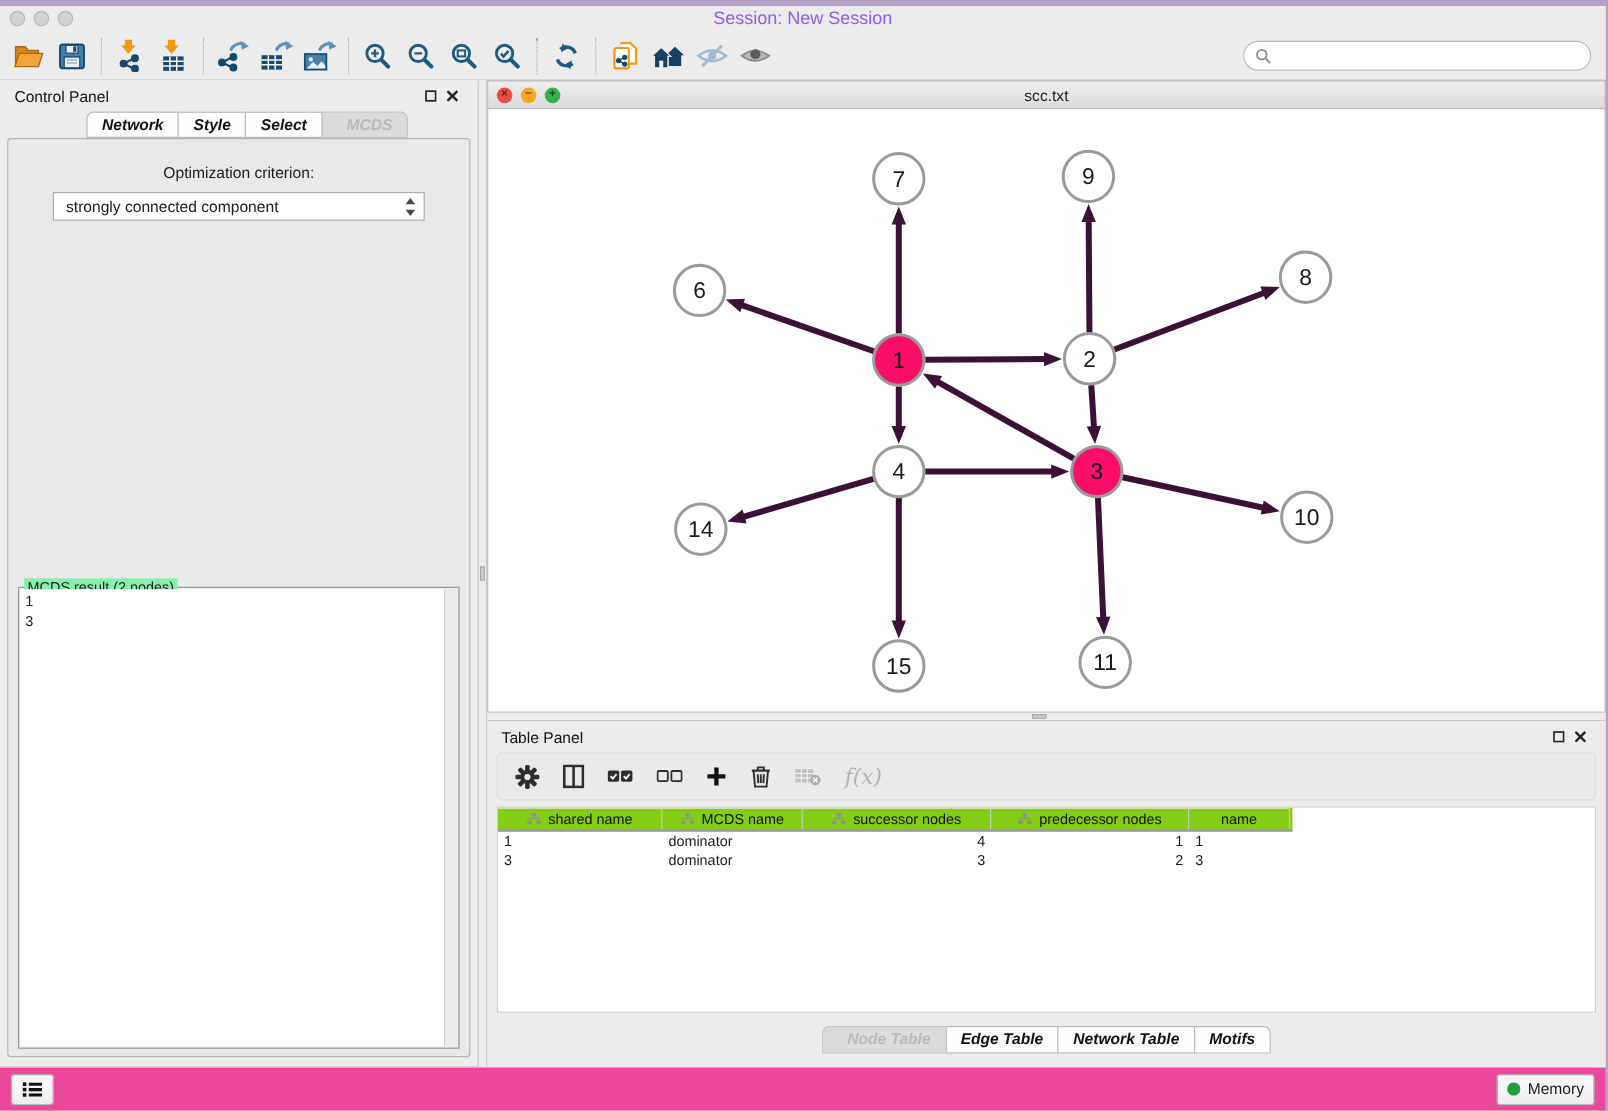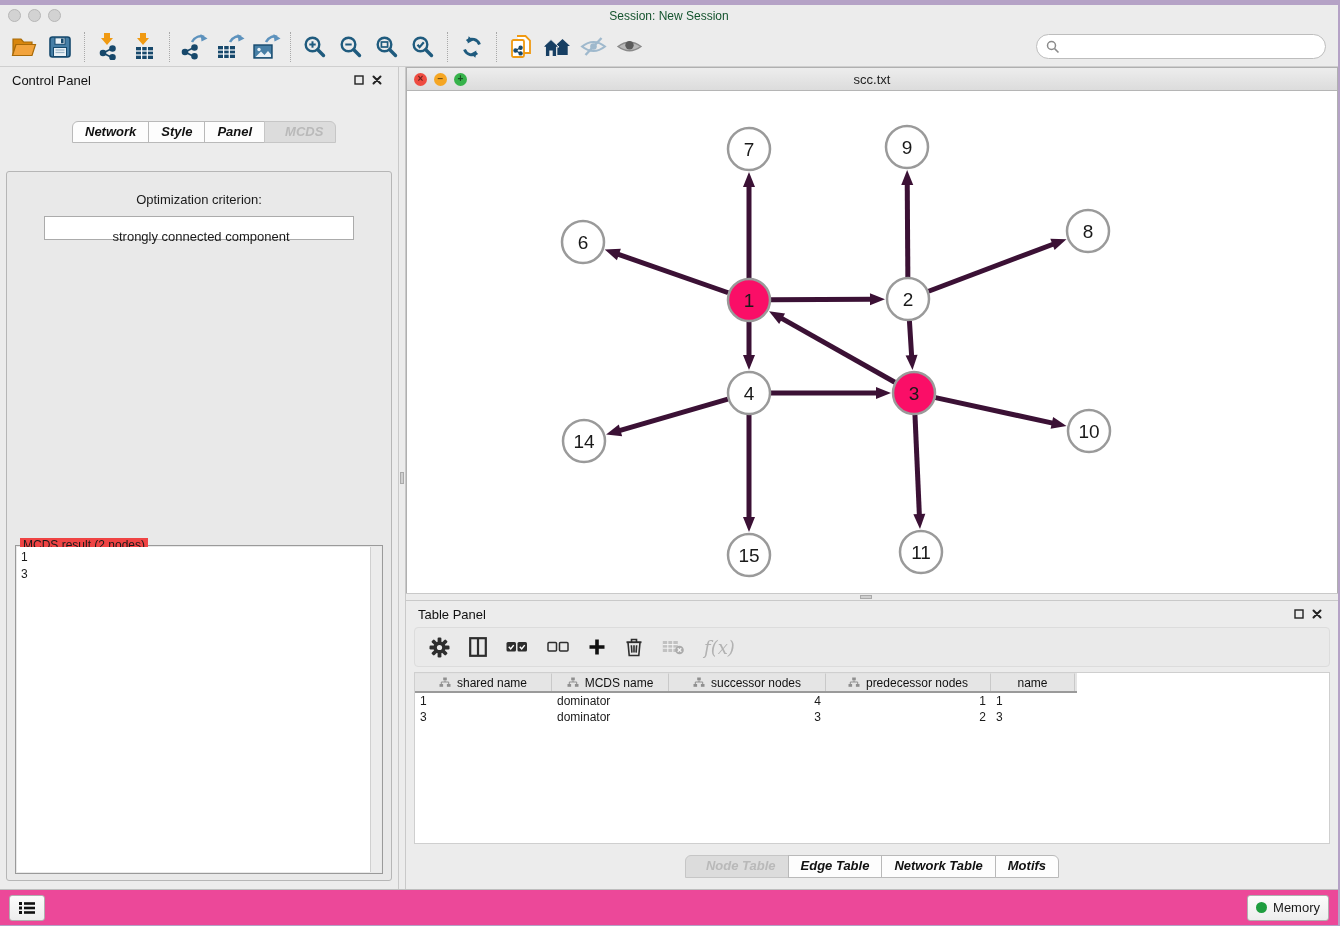--- a/index.html
+++ b/index.html
@@ -5,51 +5,51 @@
   * { margin:0; padding:0; box-sizing:border-box; }
   html,body { width:1340px; height:926px; overflow:hidden; }
   body { background:#b5a2c6; font-family:"Liberation Sans", sans-serif; color:#1a1a1a; }
 
   .app { position:absolute; top:5px; left:0; right:2px; bottom:1px; background:#ececec; display:flex; flex-direction:column; }
 
   
   .titlebar { height:22px; position:relative; background:#ececec; }
   .traffic { position:absolute; left:8px; top:4px; display:flex; gap:7px; }
   .tl-dot { width:13px; height:13px; border-radius:50%; background:#d2d2d2; border:1px solid #b7b7b7; }
-  .win-title { text-align:center; font-size:12px; line-height:22px; color:#14532d; }
+  .win-title { text-align:center; font-size:15px; line-height:22px; color:#8b5cf6; }
 
   
   .toolbar { height:40px; display:flex; align-items:center; padding:0 6px; border-bottom:1px solid #cfcfcf; background:#ececec; }
   .tbtn { width:36px; height:32px; display:flex; align-items:center; justify-content:center; cursor:default; }
   .tsep { height:30px; border-left:1px dotted #a9a9a9; margin:0 6px; }
   .search-field { margin-left:auto; margin-right:6px; width:290px; height:25px; border:1px solid #bdbdbd; border-radius:13px; background:#fff; display:flex; align-items:center; padding:0 9px; gap:5px; }
   .search-input { border:none; outline:none; flex:1; font-size:13px; background:transparent; font-family:"Liberation Sans",sans-serif; }
 
   
   .main { flex:1; display:flex; min-height:0; }
 
   
-  .control-panel { width:398px; display:flex; flex-direction:column; background:#ececec;gap:28px; }
+  .control-panel { width:398px; display:flex; flex-direction:column; background:#ececec; }
   .panel-header { height:26px; display:flex; align-items:center; padding:0 12px; font-size:13px; color:#111; }
   .panel-header .spacer { flex:1; }
   .ph-btn { width:18px; height:18px; display:flex; align-items:center; justify-content:center; }
   .cp-tabs { display:flex; margin-left:72px; height:22px; }
   .tabs-row { display:flex; }
   .tab { font-size:13px; font-weight:bold; background:#fdfdfd; border:1px solid #b9b9b9; padding:2px 12px 3px; margin-left:-1px; color:#111; line-height:16px; white-space:nowrap;font-style:italic; }
   .tab:first-child { border-radius:6px 0 0 0; margin-left:0; }
   .tab:last-child { border-radius:0 6px 0 0; }
   .tab.active { background:#dcdcdc; color:#b9b9b9; border-color:#c6c6c6;padding-left:20px; }
   .cp-body { flex:1; margin:0 6px 8px 6px; border:1px solid #b6b6b6; border-radius:3px; background:#e9e9e9; position:relative; }
   .opt-label { text-align:center; font-size:13px; margin-top:20px; }
-  .dropdown { width:310px; height:24px; margin:9px auto 0; background:#fff; border:1px solid #ababab; border-radius:0; display:flex; align-items:center; padding:12px 6px 0 10px; font-size:13px;flex-direction:column; }
+  .dropdown { width:310px; height:24px; margin:9px auto 0; background:#fff; border:1px solid #ababab; border-radius:0; display:flex; align-items:center; padding:0 6px 0 10px; font-size:13px; }
   .dropdown .dd-text { flex:1; }
   .btn-row { display:flex; justify-content:center; gap:16px; margin-top:12px; }
   .push-btn { font-size:13px; font-family:"Liberation Sans",sans-serif; padding:3px 15px 4px; background:linear-gradient(#ffffff,#f0f0f0); border:1px solid #b0b0b0; border-radius:4px; color:#111; }
   .result-fieldset { position:absolute; left:8px; right:8px; top:373px; bottom:6px; border:1px solid #9a9a9a; }
-  .result-legend { position:absolute; top:-8px; left:4px; background:#ef4444; font-size:12px; padding:0 3px; }
+  .result-legend { position:absolute; top:-8px; left:4px; background:#86efac; font-size:12px; padding:0 3px; }
   .result-box { position:absolute; inset:1px; background:#fff; display:flex; }
   .result-text { flex:1; font-size:12px; line-height:17px; padding:2px 4px; white-space:pre-line; }
   .result-scroll { width:11px; background:#ececec; border-left:1px solid #d0d0d0; }
 
   
   .v-divider { width:8px; background:#ececec; border-left:1px solid #c9c9c9; border-right:1px solid #c9c9c9; position:relative; }
   .v-handle { position:absolute; top:405px; left:1px; width:4px; height:12px; background:#cfcfcf; border:1px solid #aaa; }
   .h-divider { height:8px; background:#ececec; border-top:1px solid #c9c9c9; border-bottom:1px solid #c9c9c9; position:relative; }
   .h-handle { position:absolute; left:454px; top:1px; width:12px; height:4px; background:#cfcfcf; border:1px solid #aaa; }
 
@@ -62,21 +62,21 @@
   .net-title { width:100%; text-align:center; font-size:13px; color:#222; }
   .net-canvas { flex:1; background:#fff; position:relative; }
   .net-canvas svg { display:block; }
 
   
   .table-panel { flex:1; background:#ececec; position:relative; min-height:0; }
   .tp-toolbar { margin:0 8px; height:40px; background:#eaeaea; border:1px solid #dcdcdc; border-radius:4px; display:flex; align-items:center; gap:19px; padding-left:14px; }
   .tp-tool { display:flex; align-items:flex-start; justify-content:center; }
   .fx-label { font-family:"DejaVu Serif", serif; font-style:italic; font-size:18px; color:#b2b2b2; }
   .tp-table { margin:5px 8px 0; background:#fff; border:1px solid #cfcfcf; height:172px; overflow:hidden; }
-  .thead { display:flex; height:20px; border-bottom:2px solid #9a9a9a; background:#e5e5e5; width:662px; }
+  .thead { display:flex; height:20px; border-bottom:2px solid #9a9a9a; background:#84cc16; width:662px; }
   .th { display:flex; align-items:center; justify-content:center; gap:6px; font-size:12px; border-right:1px solid #c9c9c9; border-top:1px solid #e2e2e2; color:#111; }
   .tr { display:flex; height:16px; }
   .td { font-size:12px; line-height:16px; padding:0 5px; overflow:hidden; }
   .tp-tabs-area { position:absolute; bottom:0; left:0; right:0; height:46px; display:flex; justify-content:center; align-items:center; }
 
   
   .statusbar { height:36px; background:#ec4899; border-top:1px solid #bdbdbd; display:flex; align-items:center; justify-content:space-between; padding:0 9px; }
   .sb-btn { height:26px; min-width:30px; background:linear-gradient(#fcfcfc,#ededed); border:1px solid #b0b0b0; border-radius:3px; display:flex; align-items:center; justify-content:center; gap:6px; padding:0 8px; font-size:13px; }
   .mem-dot { width:11px; height:11px; border-radius:50%; }
 </style>
@@ -267,21 +267,21 @@
         </span>
         <span class="ph-btn">
           <svg width="10" height="10" viewBox="0 0 10 10">
               <path d="M1.5 1.5 L8.5 8.5 M8.5 1.5 L1.5 8.5" stroke="#222" stroke-width="2" stroke-linecap="round"></path>
             </svg>
         </span>
       </div>
       <div class="cp-tabs tabs-row" id="cp-tabs">
           <div class="tab">Network</div>
           <div class="tab">Style</div>
-          <div class="tab">Panel</div>
+          <div class="tab">Select</div>
           <div class="tab active">MCDS</div>
         </div>
       <div class="cp-body">
         <div class="opt-label">Optimization criterion:</div>
         <div class="dropdown">
           <span class="dd-text">strongly connected component</span>
           <svg width="10" height="17" viewBox="0 0 10 17">
             <polygon points="5,1 9,6.2 1,6.2" fill="#4a4a4a"></polygon>
               <polygon points="1,10.8 9,10.8 5,16" fill="#4a4a4a"></polygon>
           </svg>

